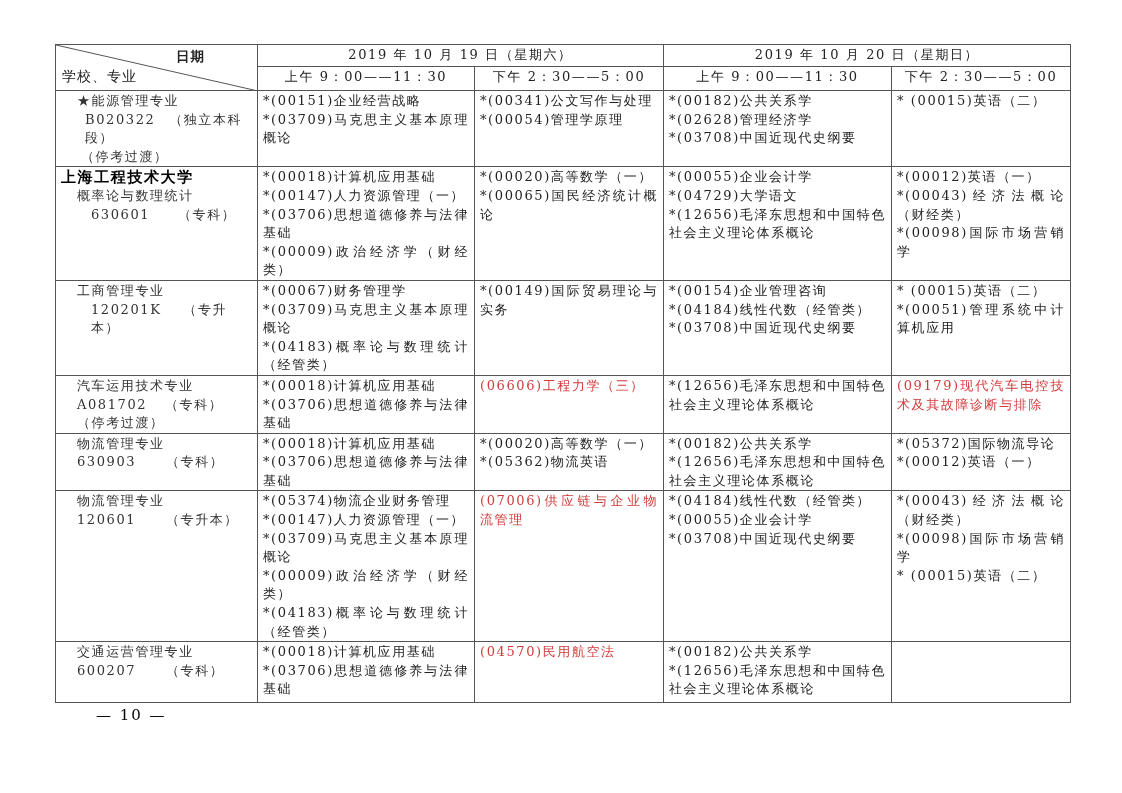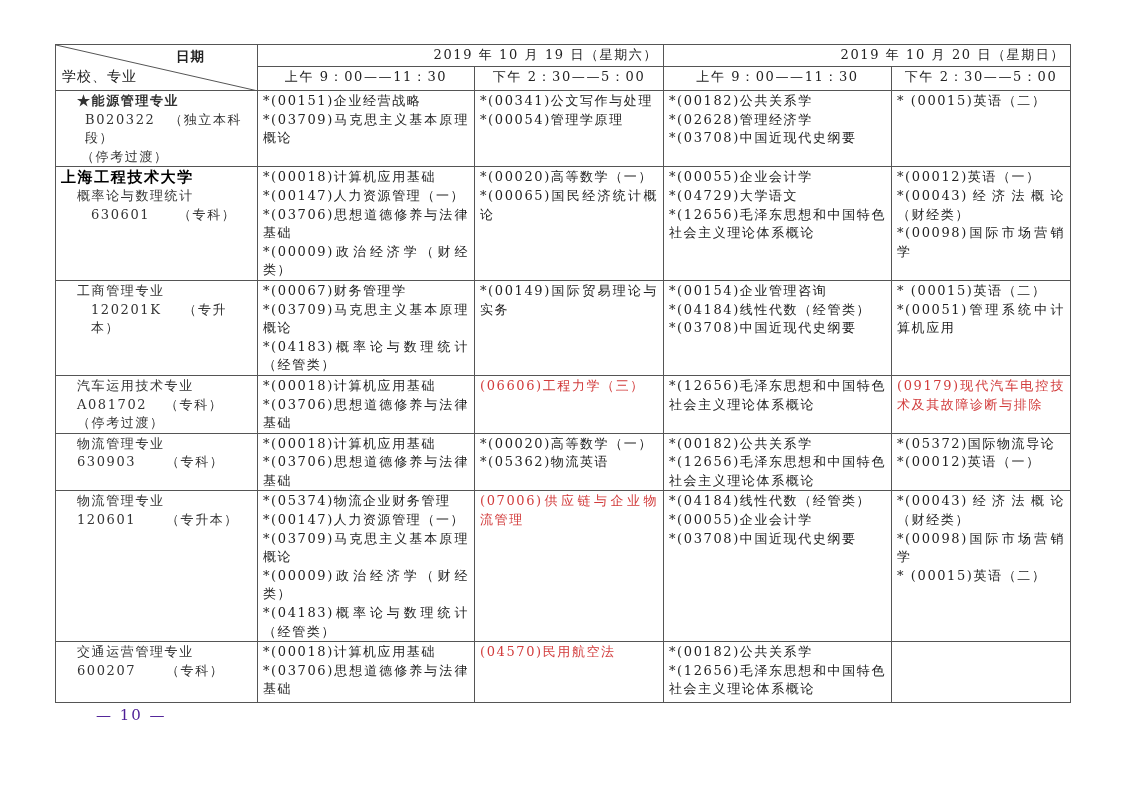--- a/index.html
+++ b/index.html
@@ -3,37 +3,37 @@
 <meta charset="utf-8">
 <style>
   html, body { margin: 0; padding: 0; background: #ffffff; }
   body { width: 1122px; height: 793px; position: relative; overflow: hidden;
          font-family: "DejaVu Serif", "Liberation Serif", serif; color: #222; }
   table.sched { position: absolute; left: 55px; top: 44px; width: 1015px;
                 border-collapse: collapse; table-layout: fixed; }
   table.sched td, table.sched th { border: 1.2px solid #555; vertical-align: top;
                 padding: 1px 5px 0 5px; font-size: 13px; line-height: 18.6px;
                 letter-spacing: 1.6px; font-weight: normal; }
-  th.date { font-weight: bold; text-align: right; font-size: 13.5px; height: 20px;
+  th.date { font-weight: bold; text-align: center; font-size: 13.5px; height: 20px;
             line-height: 20px; padding: 0; letter-spacing: 0.5px; }
   th.time { font-weight: bold; text-align: center; font-size: 14px; height: 22px;
             line-height: 22px; padding: 0; letter-spacing: 0.5px; }
   th.corner { position: relative; padding: 0; }
   .corner-date { position: absolute; right: 52px; top: 2px; font-weight: bold;
                  font-size: 13.5px; letter-spacing: 1px; }
   .corner-school { position: absolute; left: 6px; bottom: 4px; font-weight: normal;
                    font-size: 14px; letter-spacing: 1px; }
   .corner svg { position: absolute; left: 0; top: 0; }
   .major-cell { font-size: 11.5px; line-height: 18.6px; letter-spacing: 1.2px; color: #333; }
-  .major-name { padding-left: 16px; font-weight: bold; }
+  .major-name { padding-left: 16px; }
   .school { font-weight: bold; font-size: 15px; color: #000; }
   .red { color: #d23b3b; }
   .just { text-align: justify; }
   .page-num { position: absolute; left: 96px; top: 706px; font-size: 15px;
-              letter-spacing: 2px; color: #4c1d95; }
+              letter-spacing: 2px; color: #000000; }
 </style>
 </head>
 <body>
 
 <table class="sched">
   <colgroup>
     <col style="width:202px">
     <col style="width:217px">
     <col style="width:189px">
     <col style="width:228px">

